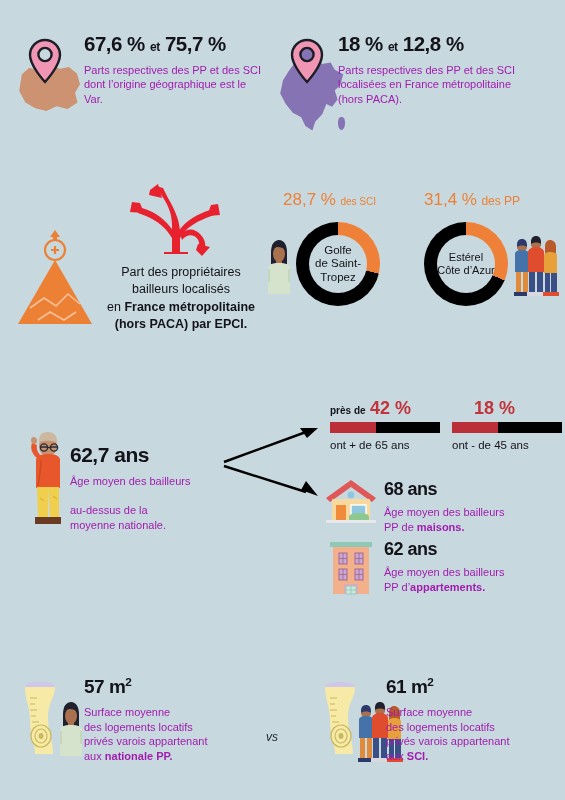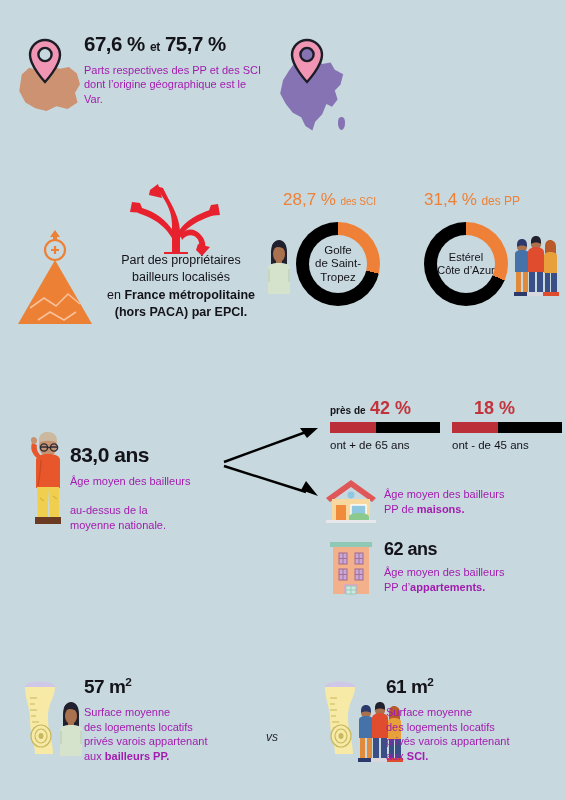--- a/index.html
+++ b/index.html
@@ -99,20 +99,28 @@
 
   <div class="blk" style="left:276px;top:44px;">
     <div class="fr-map" style="left:0;top:14px;"></div>
     <div class="fr-corsica" style="left:62px;top:73px;"></div>
     <svg class="pin" style="left:14px;top:-6px;" width="34" height="46" viewBox="0 0 34 46">
       <path d="M17 2 C8.7 2 2 8.7 2 17 c0 11 15 27 15 27 s15-16 15-27 C32 8.7 25.3 2 17 2 Z" fill="#f096b4" stroke="#1d1d26" stroke-width="2.4"></path>
       <circle cx="17" cy="16.5" r="6.6" fill="#8673b4" stroke="#1d1d26" stroke-width="2.4"></circle>
     </svg>
   </div>
 
+  <div class="blk" style="left:338px;top:34px;width:200px;">
+    <div class="big topnum">
+      <span>18 %</span>
+      <span class="small">et</span>
+      <span>12,8 %</span>
+    </div>
+    <div class="desc" style="margin-top:8px;width:180px;">Parts respectives des PP et des SCI localisées en France métropolitaine (hors PACA).</div>
+  </div>
 
   <div class="blk" style="left:14px;top:228px;">
     <svg width="82" height="100" viewBox="0 0 82 100">
       <path d="M41 32 L78 96 L4 96 Z" fill="#ec8035"></path>
       <path d="M16 80 L30 70 L42 78 L54 66 L66 76" fill="none" stroke="#f7c19b" stroke-width="1.6"></path>
       <path d="M24 92 L36 84 L50 92 L62 84" fill="none" stroke="#f7c19b" stroke-width="1.6"></path>
       <circle cx="41" cy="22" r="10" fill="none" stroke="#ec8035" stroke-width="2.2"></circle>
       <path d="M37 22 h8 M41 18 v8" stroke="#ec8035" stroke-width="2.2"></path>
       <path d="M41 2 L46 9 L43 9 L43 12 L39 12 L39 9 L36 9 Z" fill="#ec8035"></path>
     </svg>
@@ -127,21 +135,21 @@
         <path d="M10 20 L8 30 L22 31 L18 21 Z"></path>
         <path d="M56 50 C64 38 76 32 88 28 L94 26 L92 33 L84 36 C72 41 64 46 58 56 Z"></path>
         <path d="M96 22 L98 33 L85 34 L89 23 Z"></path>
         <path d="M58 52 C66 46 72 46 78 52 C83 57 84 62 83 68 L77 66 C78 60 76 56 72 54 C68 52 63 54 60 58 Z"></path>
         <path d="M76 62 L88 65 L80 74 L74 68 Z"></path>
         <path d="M42 70 L66 70 L66 72 L42 72 Z"></path>
       </g>
     </svg>
   </div>
 
-  <div class="blk" style="left:96px;top:252px;width:170px;">
+  <div class="blk" style="left:96px;top:264px;width:170px;">
     <div class="sec2txt">
       <span>Part des propriétaires</span><br>
       <span>bailleurs localisés</span><br>
       <span>en </span><b>France métropolitaine</b><br>
       <b>(hors PACA) par EPCI.</b>
     </div>
   </div>
 
   <div class="blk" style="left:283px;top:190px;">
     <span class="donut-label">28,7 %</span>
@@ -228,21 +236,21 @@
       <path d="M19 30 C19 40 17 48 16 56" stroke="#cf4a22" stroke-width="1.4" fill="none"></path>
       <path d="M15 57 L26 57 L26 88 L16 88 Z" fill="#f0cf4e"></path>
       <path d="M26 57 L37 57 L37 88 L28 88 Z" fill="#f0cf4e"></path>
       <path d="M18 68 l4 3 M31 66 l4 3" stroke="#d9b63a" stroke-width="1.3"></path>
       <path d="M13 87 L27 87 L27 94 L13 94 Z" fill="#6b3a22"></path>
       <path d="M27 87 L39 87 L39 94 L27 94 Z" fill="#6b3a22"></path>
     </svg>
   </div>
 
   <div class="blk" style="left:70px;top:444px;width:165px;">
-    <div class="big" style="font-size:21px;">83,0 ans</div>
+    <div class="big" style="font-size:21px;">62,7 ans</div>
     <div class="desc" style="margin-top:9px;">
       <span>Âge moyen des bailleurs</span><br>
       <br>
       <span>au-dessus de la</span><br>
       <span>moyenne nationale.</span>
     </div>
   </div>
 
   <div class="blk" style="left:222px;top:418px;">
     <svg width="104" height="82" viewBox="0 0 104 82">
@@ -281,20 +289,21 @@
       <path d="M8 21 L46 21 L46 42 L8 42 Z" fill="#f7d9a0"></path>
       <circle cx="27" cy="17" r="3.4" fill="#8fc6e0"></circle>
       <rect x="12" y="27" width="10" height="15" fill="#ef8b3a"></rect>
       <rect x="27" y="27" width="15" height="11" fill="#8fc6e0" stroke="#fff" stroke-width="1.4"></rect>
       <path d="M25 39 C25 36 30 35 35 35 C40 35 45 36 45 39 L45 42 L25 42 Z" fill="#8cc98e"></path>
       <path d="M2 42 L52 42 L52 45 L2 45 Z" fill="#e8e8ec"></path>
     </svg>
   </div>
 
   <div class="blk" style="left:384px;top:480px;width:170px;">
+    <div class="big" style="font-size:18px;">68 ans</div>
     <div class="desc" style="margin-top:7px;">
       <span>Âge moyen des bailleurs</span><br>
       <span>PP de </span><b>maisons.</b>
     </div>
   </div>
 
   <div class="blk" style="left:326px;top:536px;">
     <svg width="50" height="60" viewBox="0 0 50 60">
       <path d="M4 6 L46 6 L46 11 L4 11 Z" fill="#8fc9b5"></path>
       <path d="M7 11 L43 11 L43 58 L7 58 Z" fill="#f2b18b"></path>
@@ -341,21 +350,21 @@
   </div>
 
   <div class="blk" style="left:84px;top:676px;width:160px;">
     <div class="big" style="font-size:19px;">
       <span>57 m</span><span class="sup">2</span>
     </div>
     <div class="desc" style="margin-top:9px;">
       <span>Surface moyenne</span><br>
       <span>des logements locatifs</span><br>
       <span>privés varois appartenant</span><br>
-      <span>aux </span><b>bailleurs PP.</b>
+      <span>aux </span><b>nationale PP.</b>
     </div>
   </div>
 
   <div class="blk vs" style="left:266px;top:730px;">vs</div>
 
   <div class="blk" style="left:318px;top:680px;">
     <svg width="44" height="78" viewBox="0 0 44 78">
       <ellipse cx="22" cy="7" rx="15" ry="5.5" fill="#cfc7e8"></ellipse>
       <path d="M7 7 C7 20 12 26 12 40 C12 56 17 62 17 74 L35 74 C35 60 30 54 30 38 C30 22 37 18 37 7 Z" fill="#f7e9a6"></path>
       <path d="M12 18 h7 M12 24 h5 M12 30 h7 M13 36 h5 M14 42 h7 M15 48 h5 M16 54 h7 M17 60 h5 M18 66 h7" stroke="#c9b95e" stroke-width="1.2"></path>

